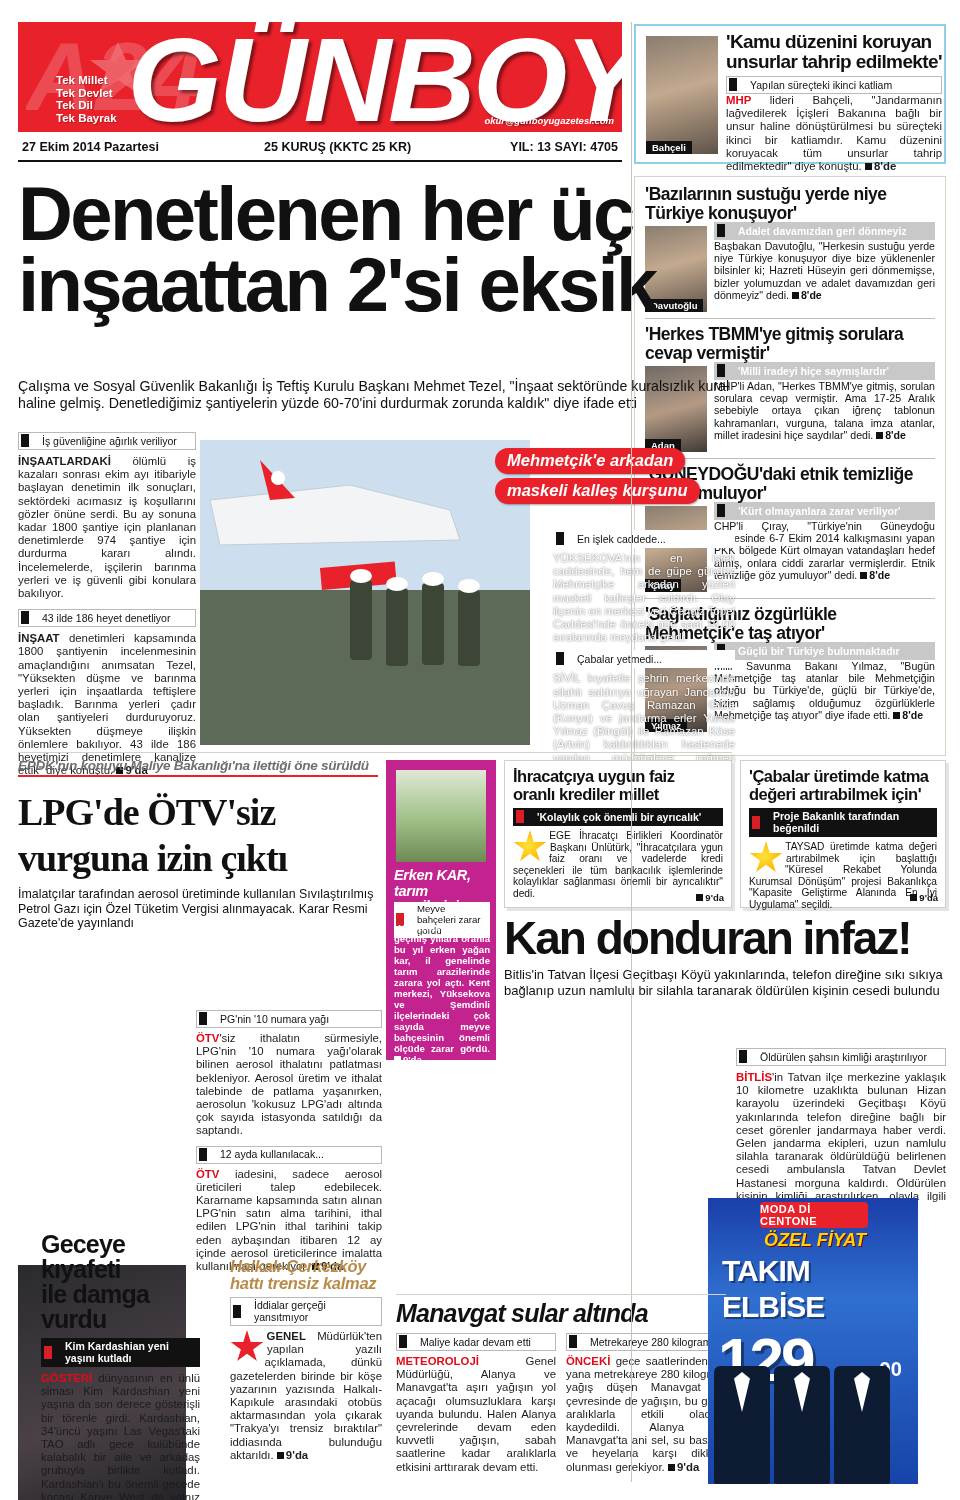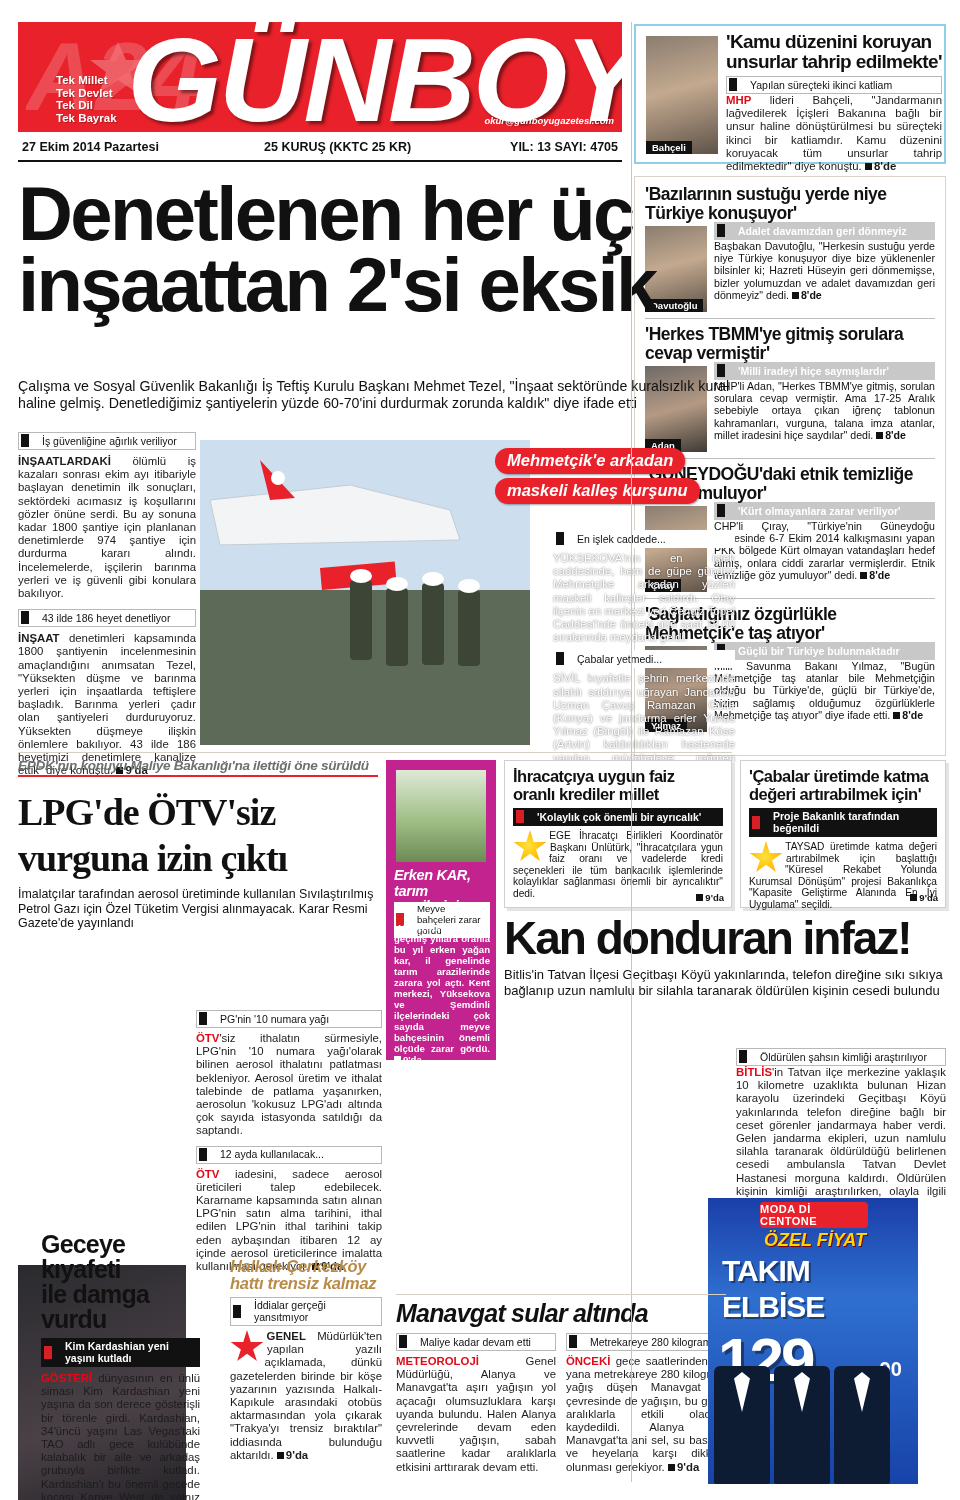--- a/index.html
+++ b/index.html
@@ -169,21 +169,21 @@
   .sb-title { font-size:16.5px; line-height:17.5px; font-weight:bold; letter-spacing:-.5px; }
   .sb-k { margin: 5px 0 4px; }
   .sb-body { font-size:10.2px; line-height:11.6px; text-align:justify; }
   .sb-pg { position:absolute; right:7px; bottom:4px; font-size:9.5px; }
 
   
   #kan { left: 504px; top: 915px; width: 442px; }
   #kan .t { font-size: 46px; line-height: 46px; font-weight:bold; letter-spacing:-2px; white-space:nowrap; }
   #kan .lead { font-size: 13px; line-height:15.5px; margin-top:6px; }
   #bitlis { left: 736px; top: 1048px; width: 210px; }
-  #bitlis .kicker { }
+  #bitlis .kicker { margin-bottom: 5px; }
   #manavgat { left: 396px; top: 1300px; width: 330px; }
   #manavgat .t { font-size: 25px; line-height:26px; font-weight:bold; font-style:italic; letter-spacing:-.8px; }
   .mv-cols { display:flex; gap:10px; margin-top:7px; }
   .mv-col { width: 160px; }
   .mv-col .kicker { margin-bottom:4px; }
 
   
   #ad { left: 708px; top: 1198px; width: 210px; height: 286px;
        background: linear-gradient(180deg,#1a3fa8 0%,#2f6fd0 35%,#1743a8 100%); overflow:hidden; }
   #ad-badge { position:absolute; left:52px; top:4px; width:108px; height:26px;

